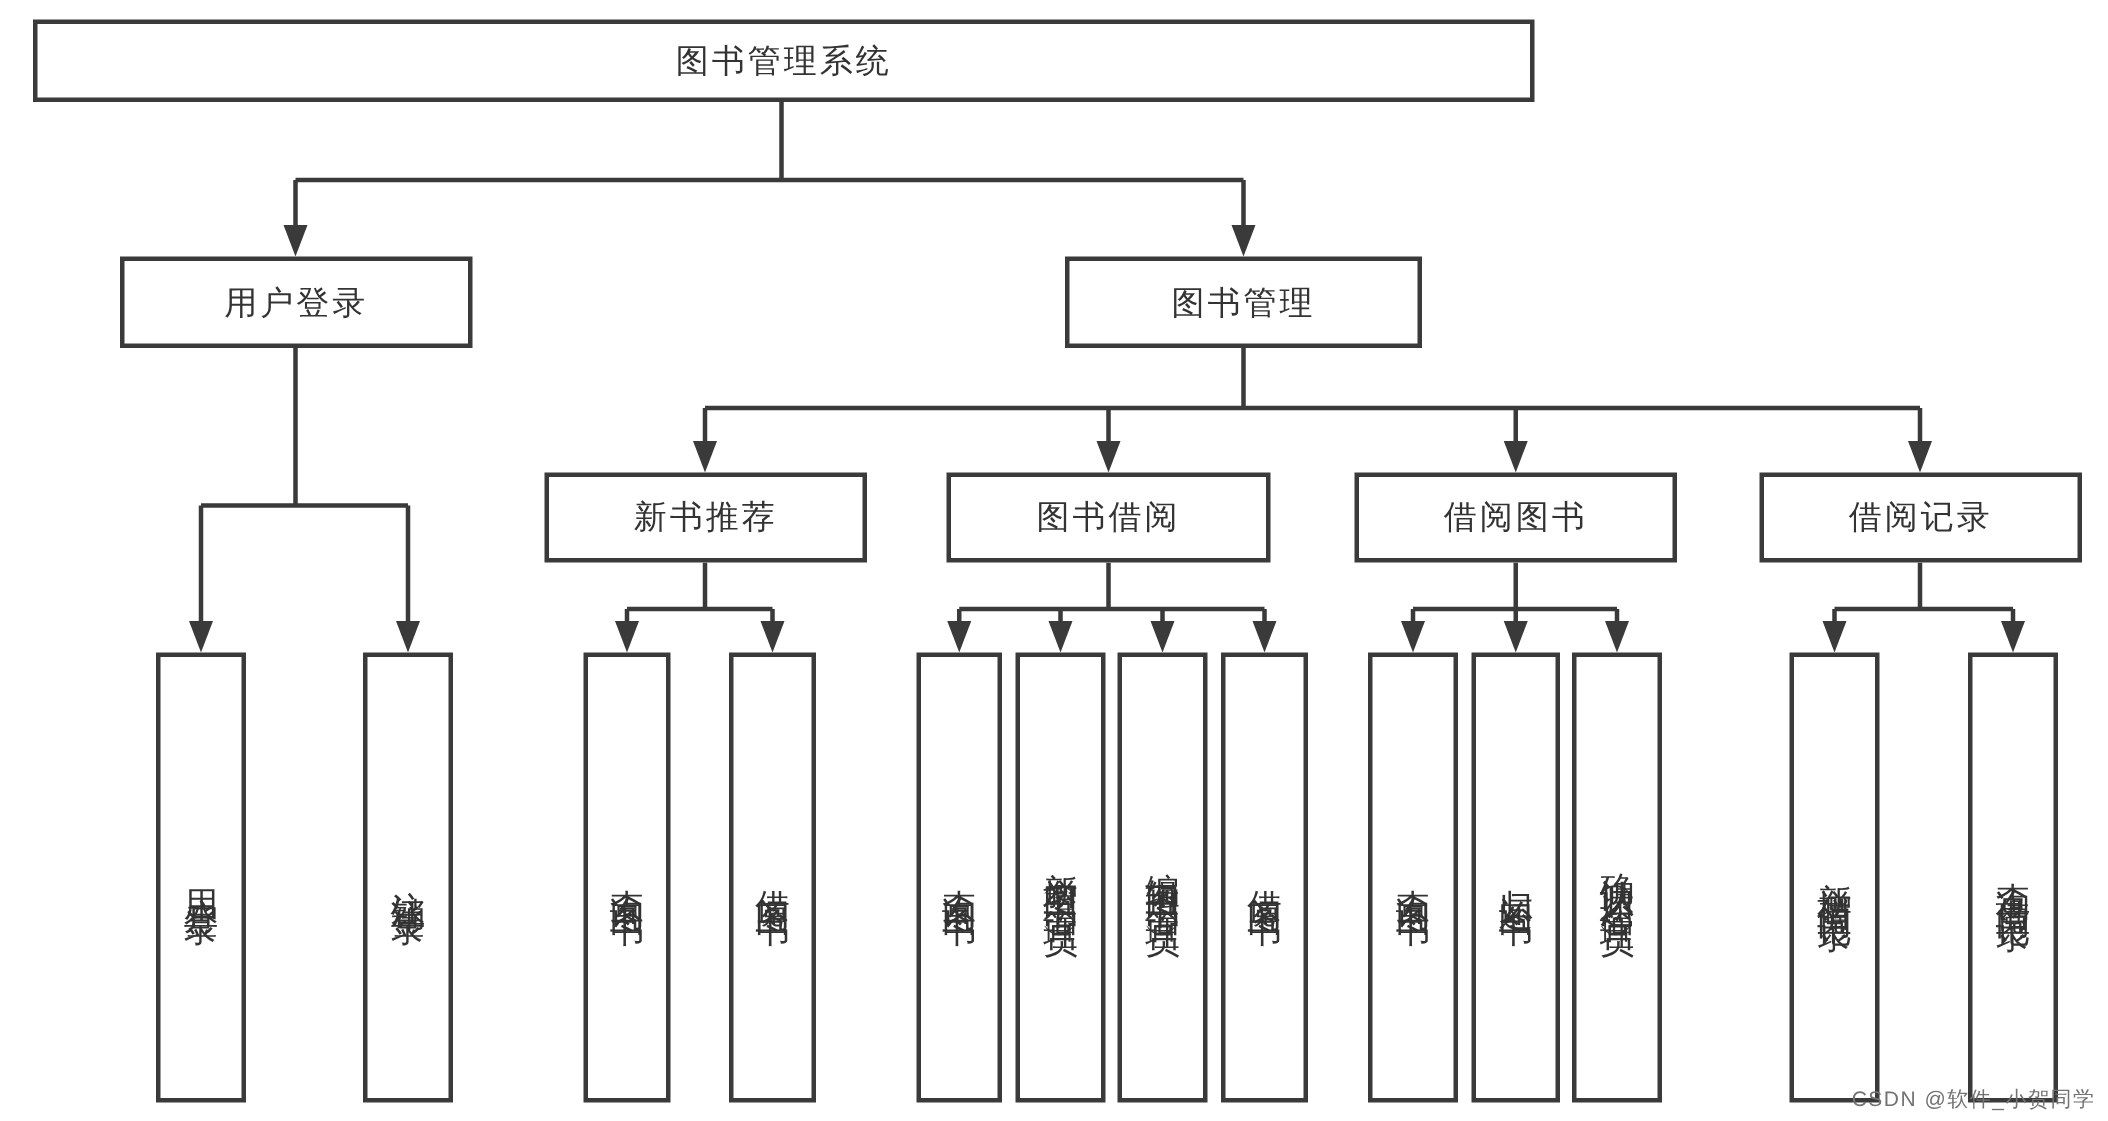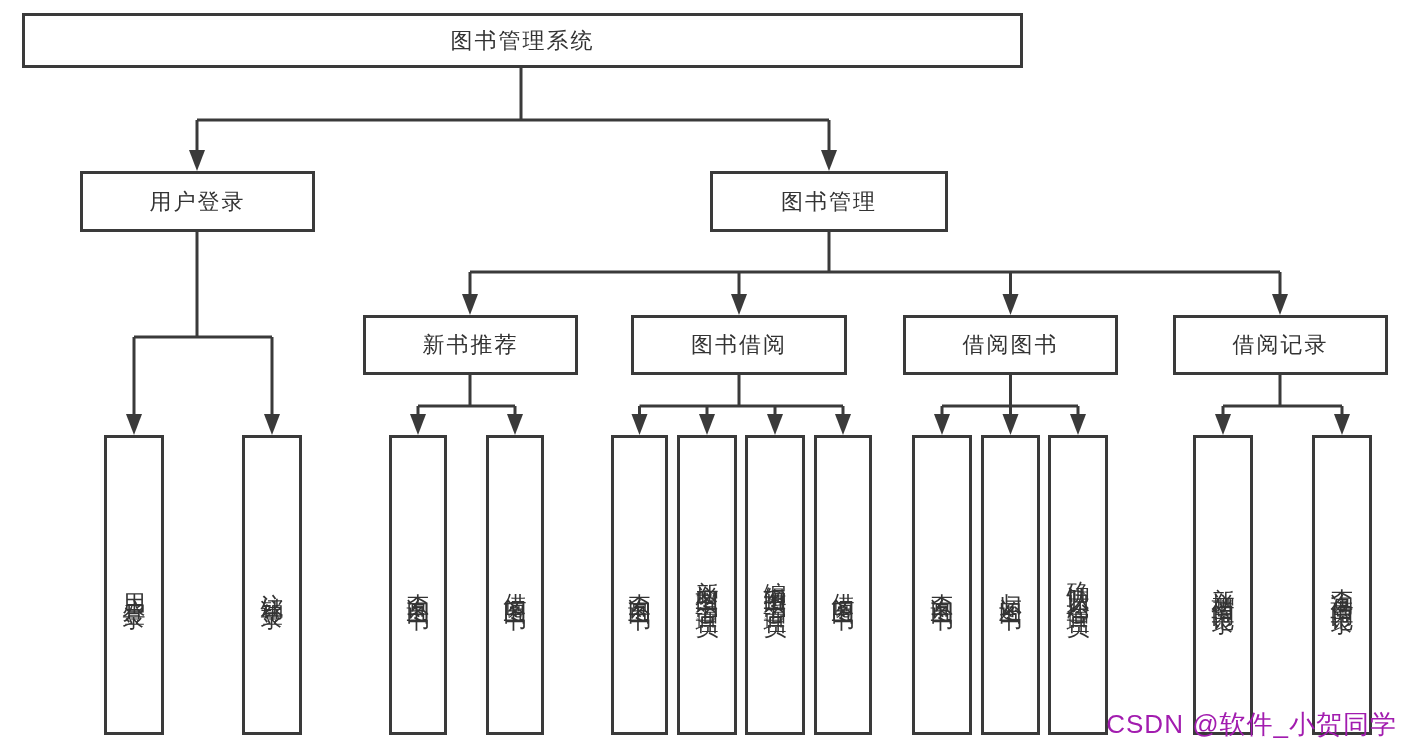--- a/index.html
+++ b/index.html
@@ -53,22 +53,22 @@
   .lf-8  { left: 814px;  width: 58px; }
   .lf-9  { left: 912px;  width: 60px; }
   .lf-10 { left: 981px;  width: 59px; }
   .lf-11 { left: 1048px; width: 60px; }
   .lf-12 { left: 1193px; width: 60px; }
   .lf-13 { left: 1312px; width: 60px; }
   .watermark {
     position: absolute;
     right: 8px;
     bottom: 5px;
-    font-size: 26px;
-    color: #a21caf;
+    font-size: 14px;
+    color: #737373;
     letter-spacing: 1px;
     z-index: 5;
   }
 </style>
 </head>
 <body>
 
 <div id="canvas">
 
   <svg id="wires" width="1405" height="747" viewBox="0 0 1405 747">

